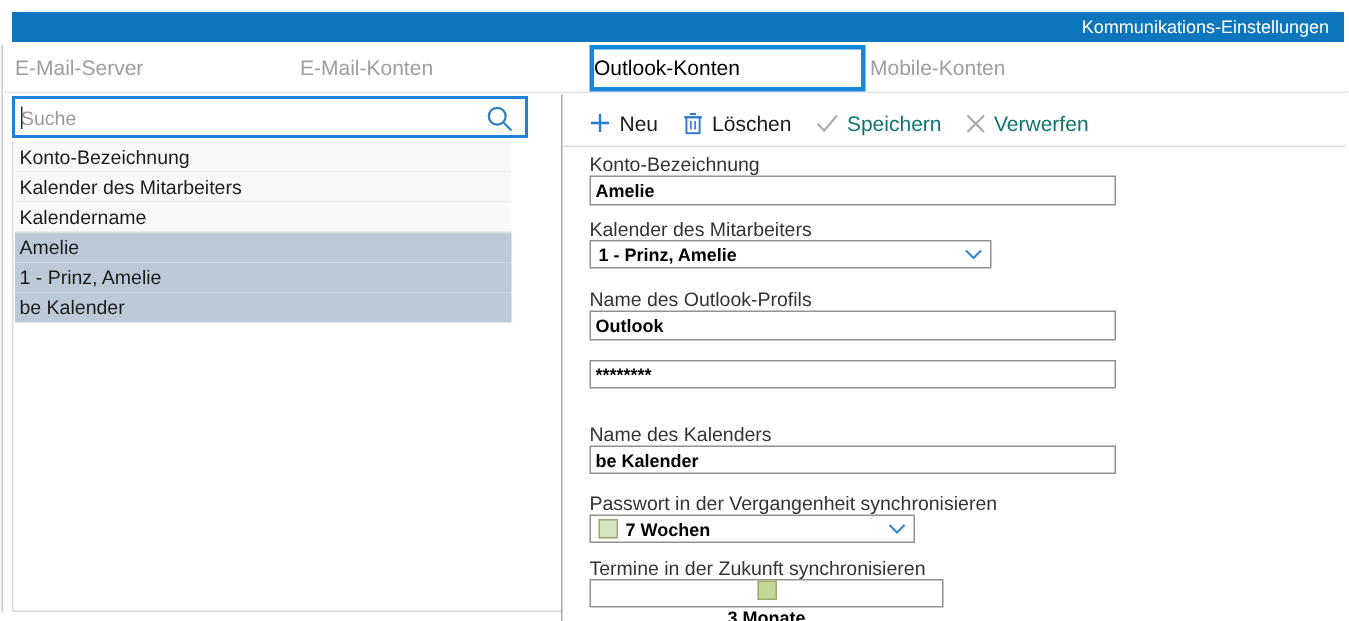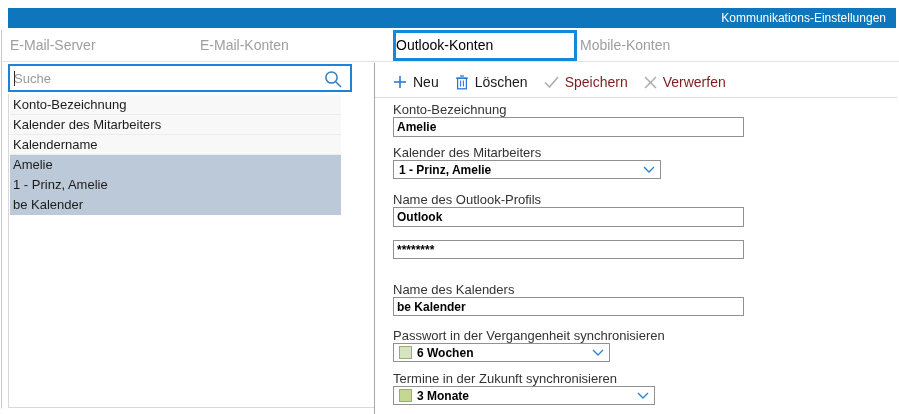--- a/index.html
+++ b/index.html
@@ -30,21 +30,21 @@
   .row{height:20px;box-sizing:border-box;padding-left:3px;font-size:13px;color:#1c1c1c;line-height:19px;background:#f8f8f8;border-bottom:1px solid #ececec;cursor:default;white-space:nowrap;overflow:hidden;}
   .row.selected{background:#bcc9d8;border-bottom:none;line-height:20px;}
 
   .list-left-edge{position:absolute;left:8px;top:94px;width:1px;height:313px;background:#d8d8d8;}
   .list-bottom-edge{position:absolute;left:8px;top:407px;width:366px;height:1px;background:#d8d8d8;}
   .panel-separator{position:absolute;left:374px;top:63px;width:1px;height:351px;background:#a8a8a8;}
 
   
   .toolbar{position:absolute;left:393px;top:69px;height:26px;display:flex;align-items:center;gap:16px;}
   .tbtn{display:flex;align-items:center;gap:6px;font-size:14px;color:#1a1a1a;cursor:default;justify-content:flex-end;}
-  .tbtn.disabled{color:#7f1d1d;}
+  .tbtn.disabled{color:#0f766e;}
   .toolbar-sep{position:absolute;left:375px;top:97px;width:522px;height:1px;background:#dcdcdc;}
 
   
   .form{position:absolute;left:393px;top:103px;width:360px;}
   .group{position:absolute;left:0;}
   .flabel{font-size:13px;color:#333;height:14px;line-height:14px;white-space:nowrap;}
   .tinput{display:block;width:351px;height:20px;box-sizing:border-box;border:1px solid #919191;font-family:"Liberation Sans",sans-serif;font-size:12px;font-weight:700;color:#000;padding:0 3px;background:#fff;outline:none;}
   .combo{display:flex;align-items:center;height:19px;box-sizing:border-box;border:1px solid #919191;background:#fff;font-size:12px;font-weight:700;color:#000;padding:0 5px;gap:5px;cursor:default;}
   .combo .chev{margin-left:auto;flex:0 0 auto;}
   .swatch{width:13px;height:13px;box-sizing:border-box;border:1px solid #9aad76;flex:0 0 auto;}
@@ -151,30 +151,30 @@
 
     <div class="group" style="top:180px;">
       <div class="flabel">Name des Kalenders</div>
       <input class="tinput" style="height: 19px;" type="text" value="be Kalender">
     </div>
 
     <div class="group" style="top:226px;">
       <div class="flabel">Passwort in der Vergangenheit synchronisieren</div>
       <div class="combo" style="width:217px;">
         <span class="swatch" style="background-color: rgb(214, 229, 191);"></span>
-        <span>6 Wochen</span>
+        <span>7 Wochen</span>
         <svg class="chev" width="12" height="7" viewBox="0 0 12 7">
           <polyline points="1,1 6,6 11,1" fill="none" stroke="#2e86d0" stroke-width="1.4"></polyline>
         </svg>
       </div>
     </div>
 
     <div class="group" style="top:269px;">
       <div class="flabel">Termine in der Zukunft synchronisieren</div>
-      <div class="combo" style="width:262px;">
+      <div class="combo" style="width:236px;flex-direction:column;">
         <span class="swatch" style="background-color: rgb(197, 216, 147);"></span>
         <span>3 Monate</span>
         <svg class="chev" width="12" height="7" viewBox="0 0 12 7">
           <polyline points="1,1 6,6 11,1" fill="none" stroke="#2e86d0" stroke-width="1.4"></polyline>
         </svg>
       </div>
     </div>
 
   </div>
 </div>

